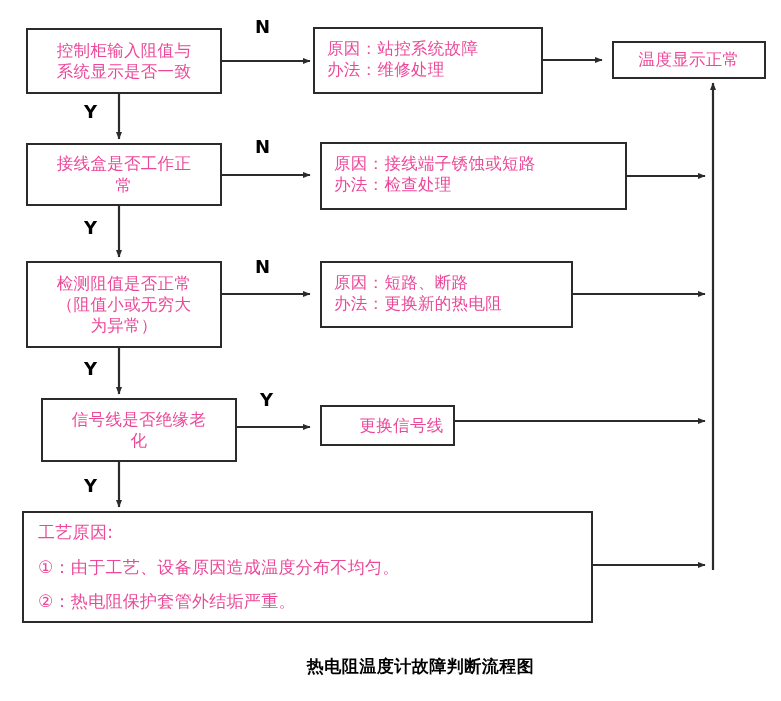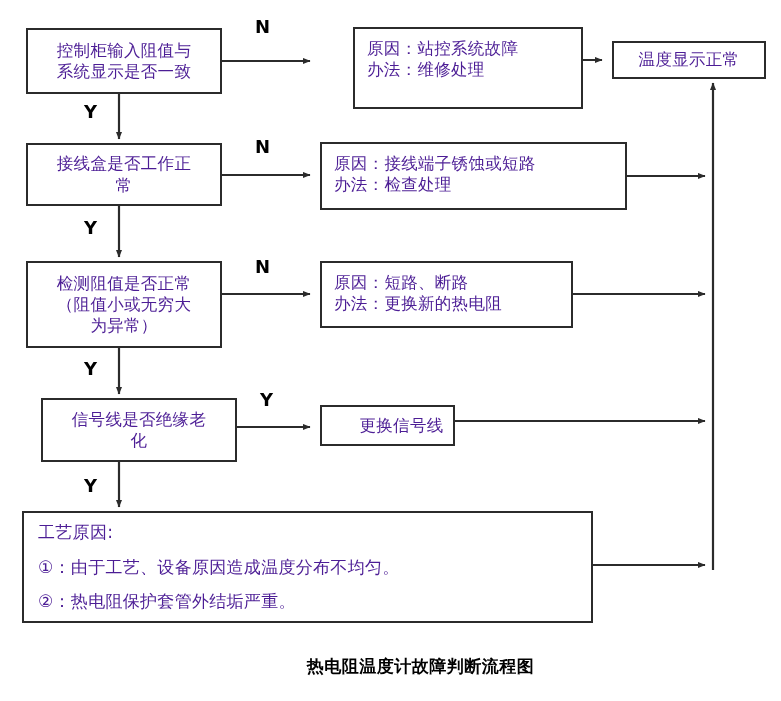--- a/index.html
+++ b/index.html
@@ -26,21 +26,21 @@
     position: absolute;
     box-sizing: border-box;
     border: 2px solid #2b2b2b;
     background: #ffffff;
     display: flex;
     align-items: center;
     justify-content: center;
     text-align: center;
     line-height: 1.28;
     font-size: 16.5px;
-    color: #4c1d95;
+    color: #ec4899;
     letter-spacing: 0.3px;
   }
   .node-box.left-align {
     justify-content: flex-start;
     text-align: left;
     align-items: flex-start;
     padding: 9px 12px;
     line-height: 1.0;
   }
   .node-box .txt {
@@ -128,21 +128,21 @@
 
       <path d="M713,570 L713,83" marker-end="url(#arrow)"></path>
     </g>
   </svg>
 
   <div class="node-box" style="left:26px; top:28px; width:196px; height:66px;">
     <span class="txt">控制柜输入阻值与
 系统显示是否一致</span>
   </div>
 
-  <div class="node-box left-align" style="left:313px; top:27px; width:230px; height:82px; line-height:1.3;margin-left:40px;">
+  <div class="node-box left-align" style="left:313px; top:27px; width:230px; height:67px; line-height:1.3;">
     <span class="txt">原因：站控系统故障
 办法：维修处理</span>
   </div>
 
   <div class="node-box" style="left:26px; top:143px; width:196px; height:63px;">
     <span class="txt">接线盒是否工作正
 常</span>
   </div>
 
   <div class="node-box" style="left:612px; top:41px; width:154px; height:38px;">

